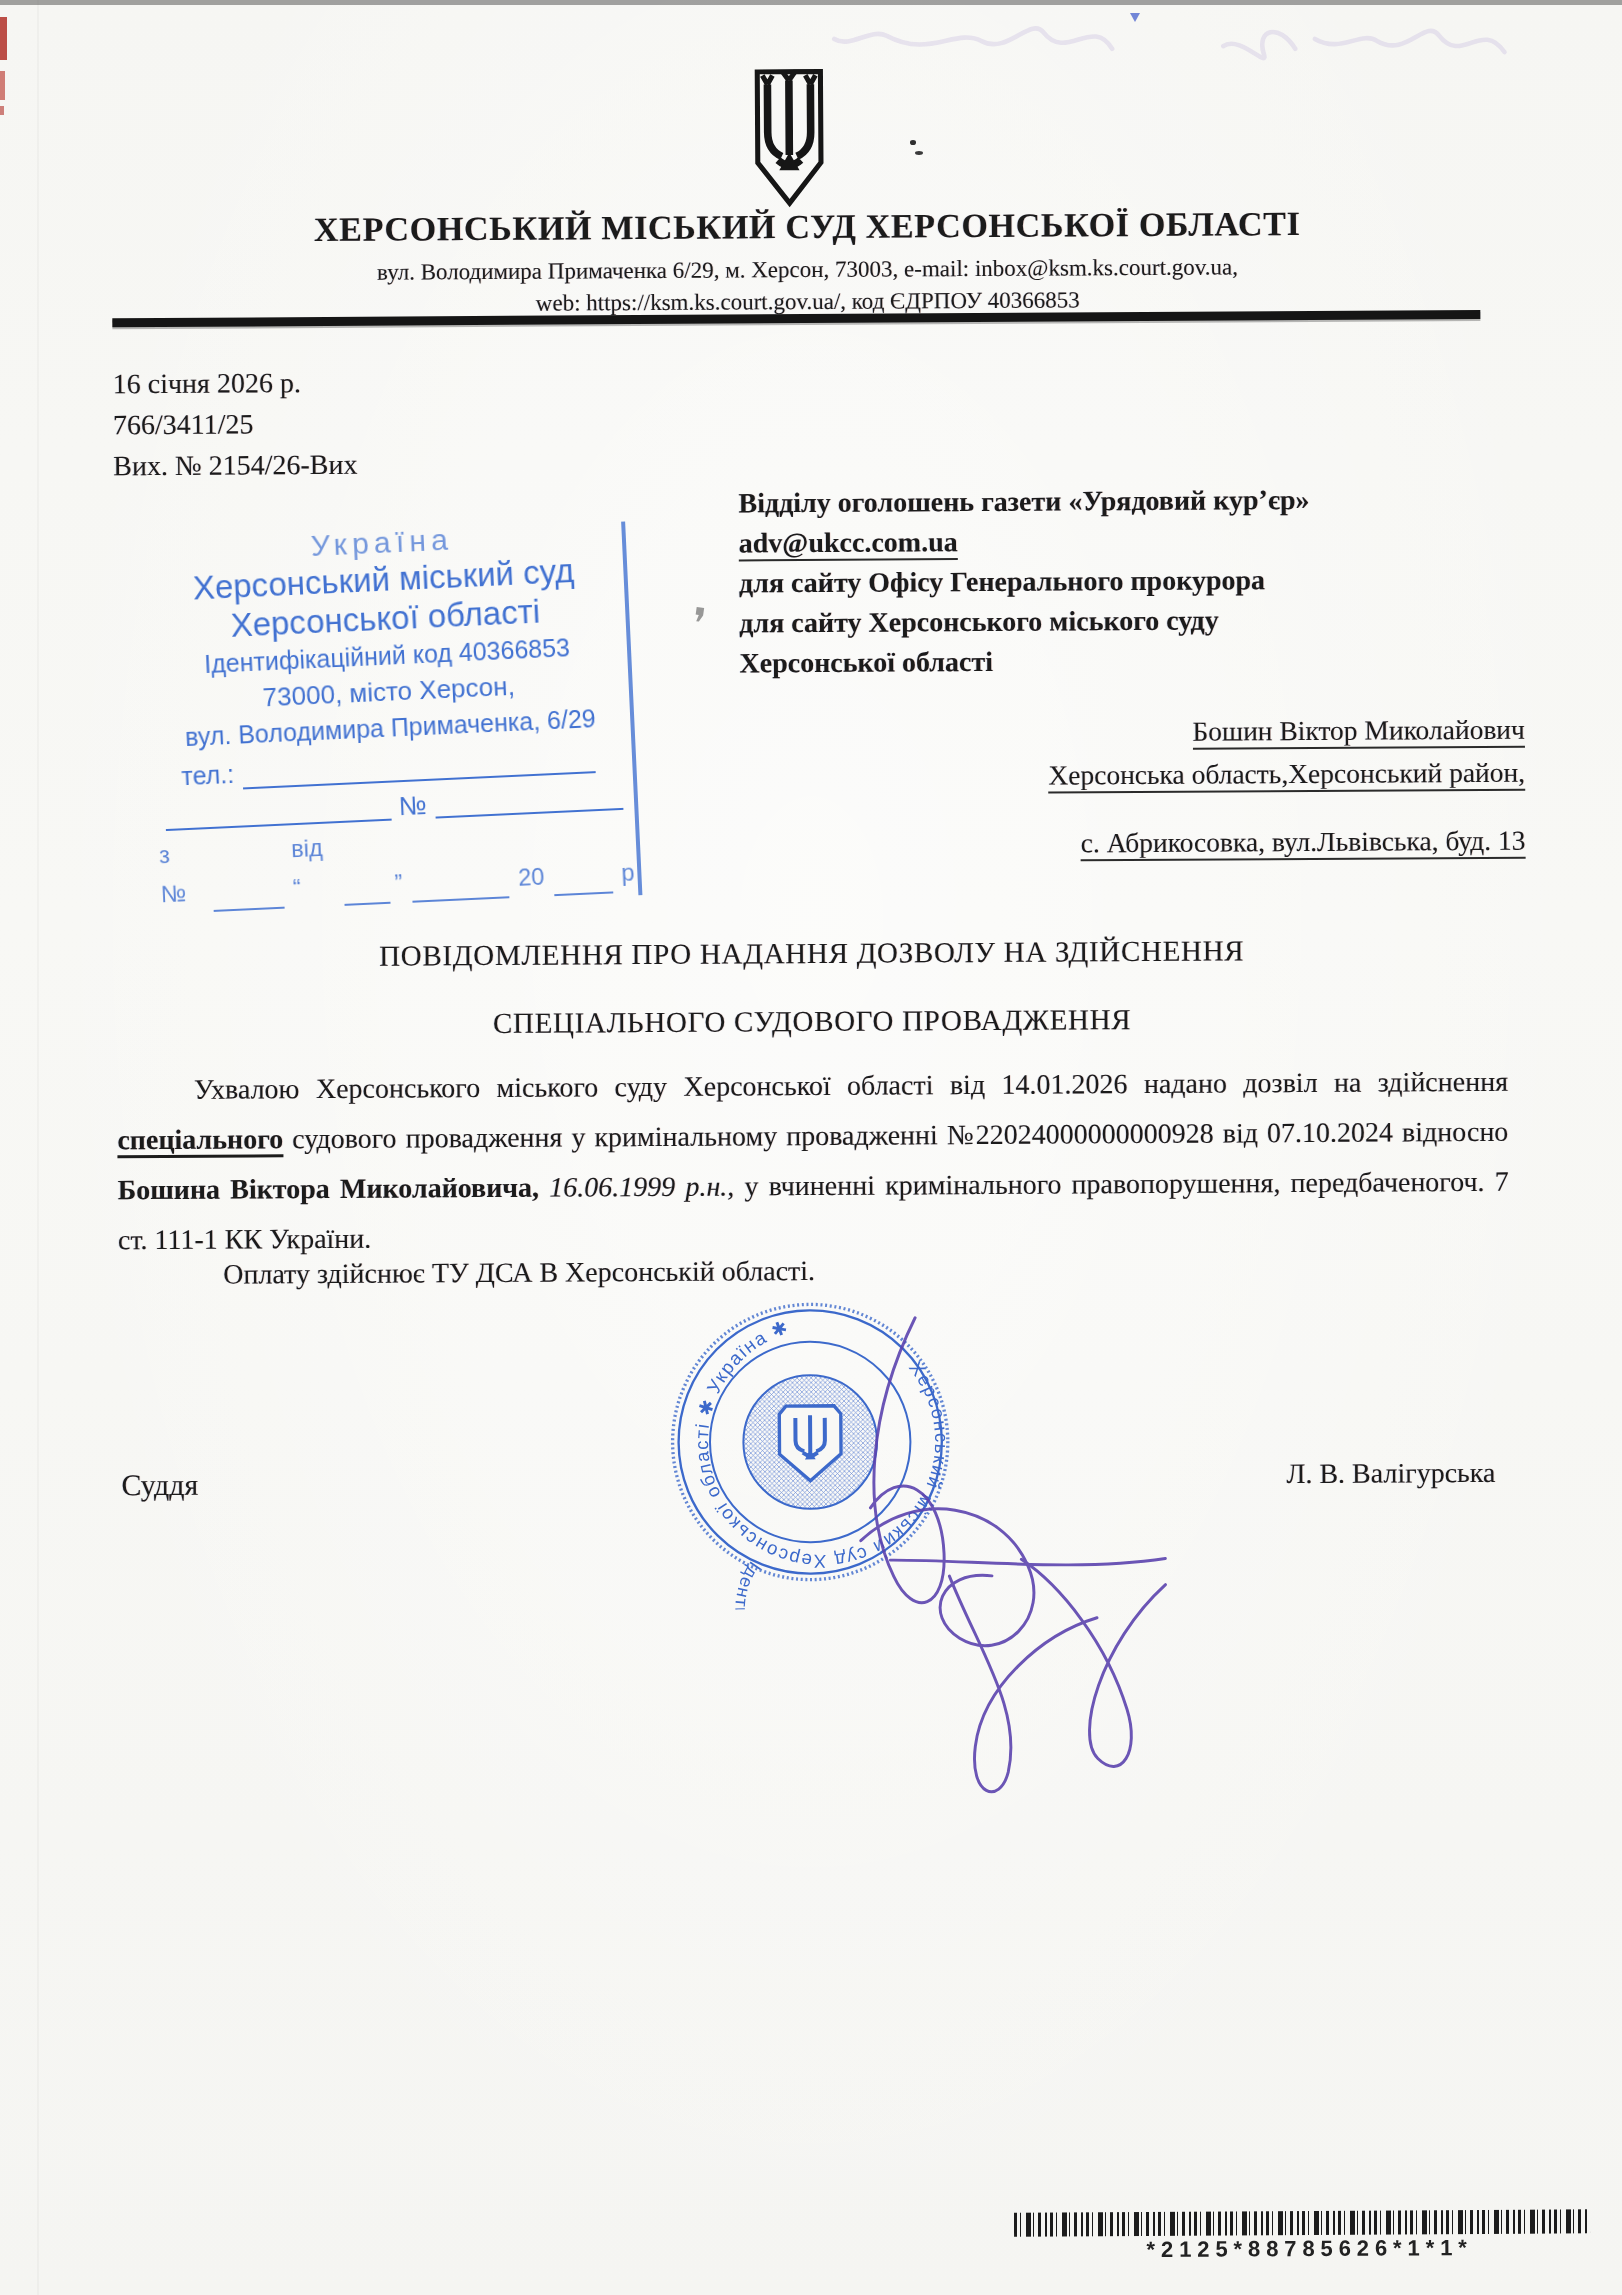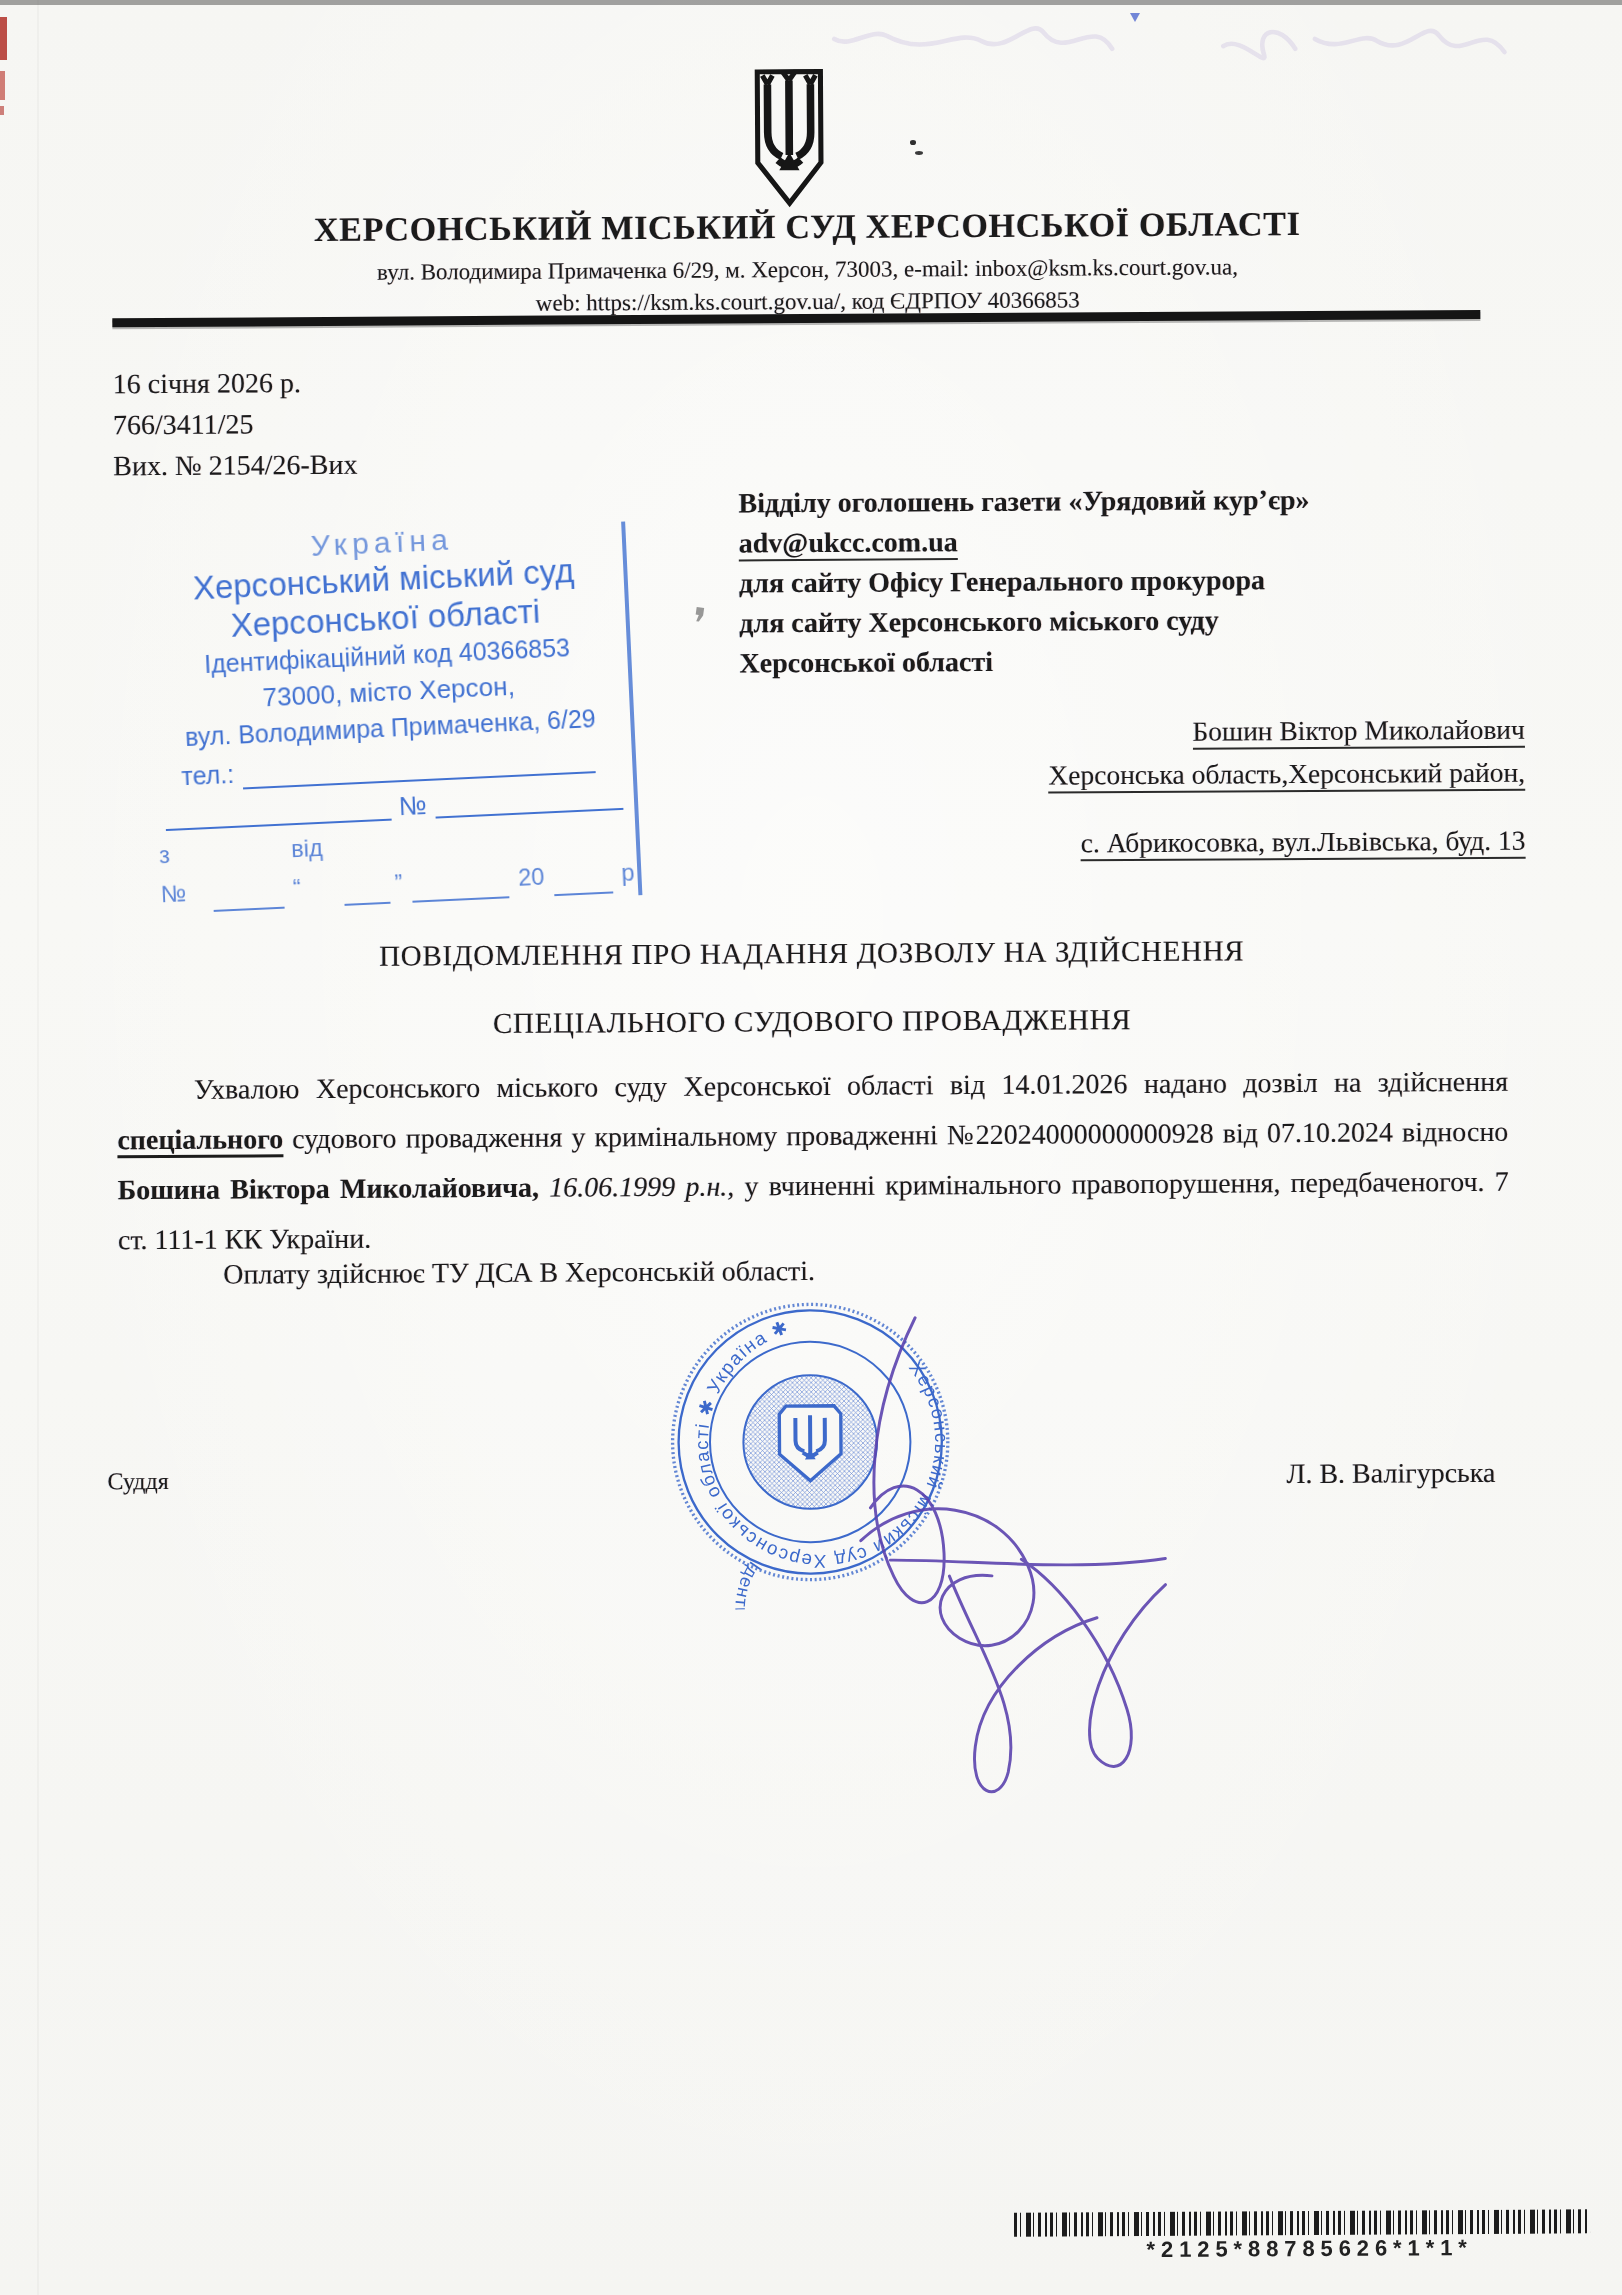--- a/index.html
+++ b/index.html
@@ -81,21 +81,21 @@
   .bodytext{
     left:116px;top:1061px;width:1391px;
     font-size:28px;line-height:50px;text-align:justify;text-indent:77px;
   }
   .bodytext .b{font-weight:700;}
   .bodytext .bu{font-weight:700;border-bottom:3.3px solid #1b1b1b;}
   .bodytext .i{font-style:italic;}
   .payline{left:116px;top:1255px;width:1391px;font-size:28px;text-indent:105px;}
 
   
-  .judge-label{left:104px;top:1464px;font-size:24px;}
+  .judge-label{left:118px;top:1464px;font-size:30px;}
   .judge-name{right:131px;top:1461px;font-size:28px;}
 
   
   .seal{left:640px;top:1275px;width:334px;height:334px;opacity:.93;}
   .sign{left:821px;top:1279px;width:419px;height:537px;}
 
   
   .barcode{
     left:1006px;top:2214px;width:576px;height:24px;
     background:repeating-linear-gradient(90deg,

